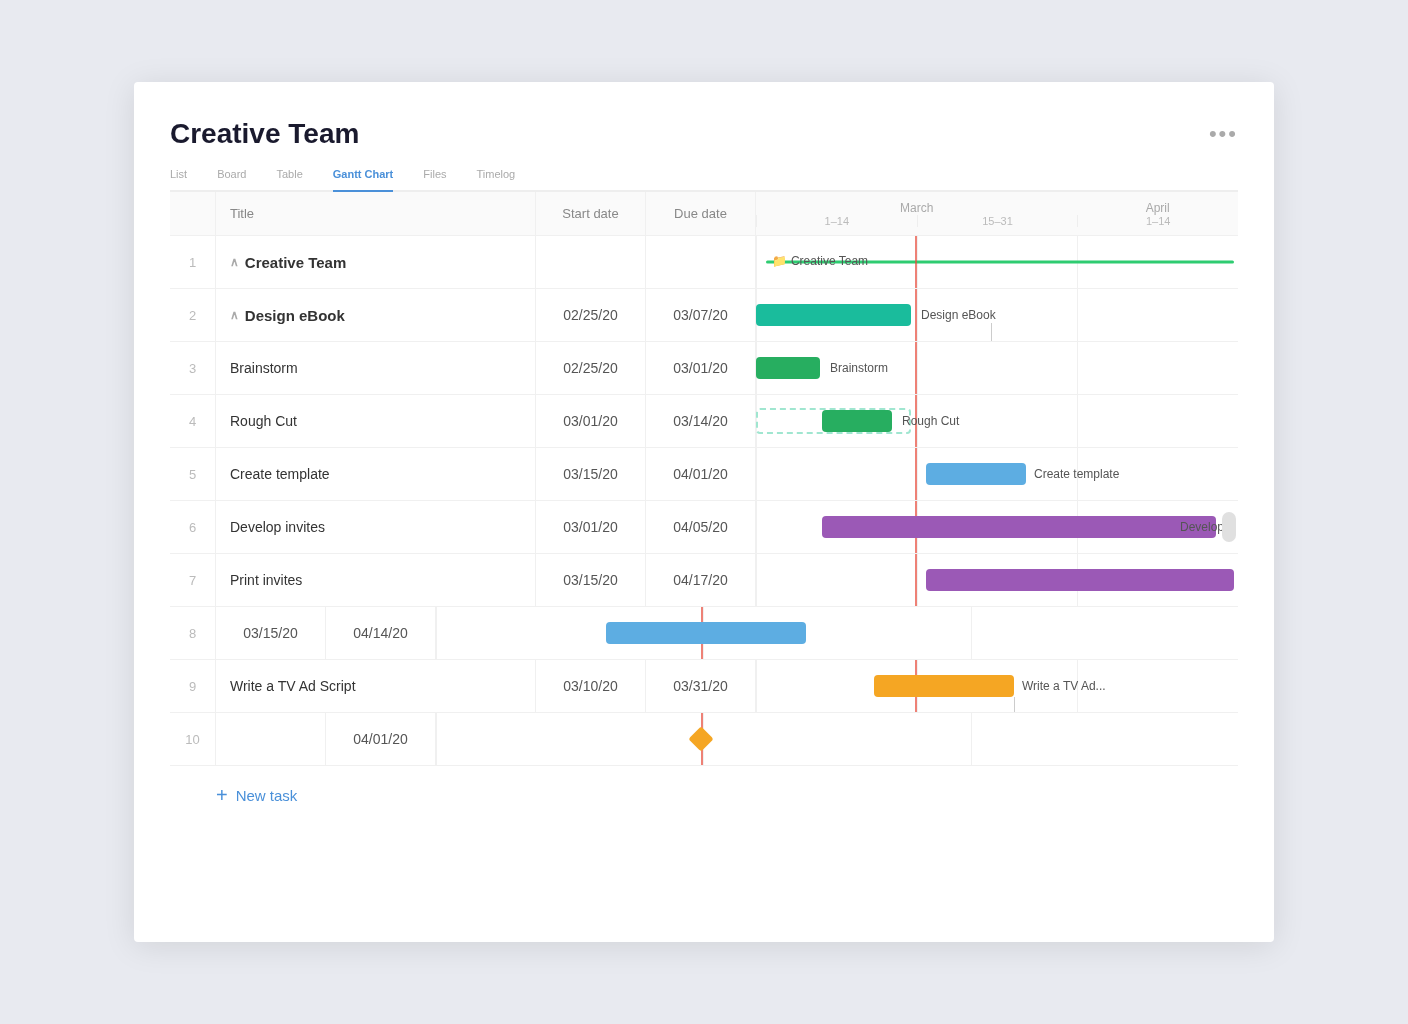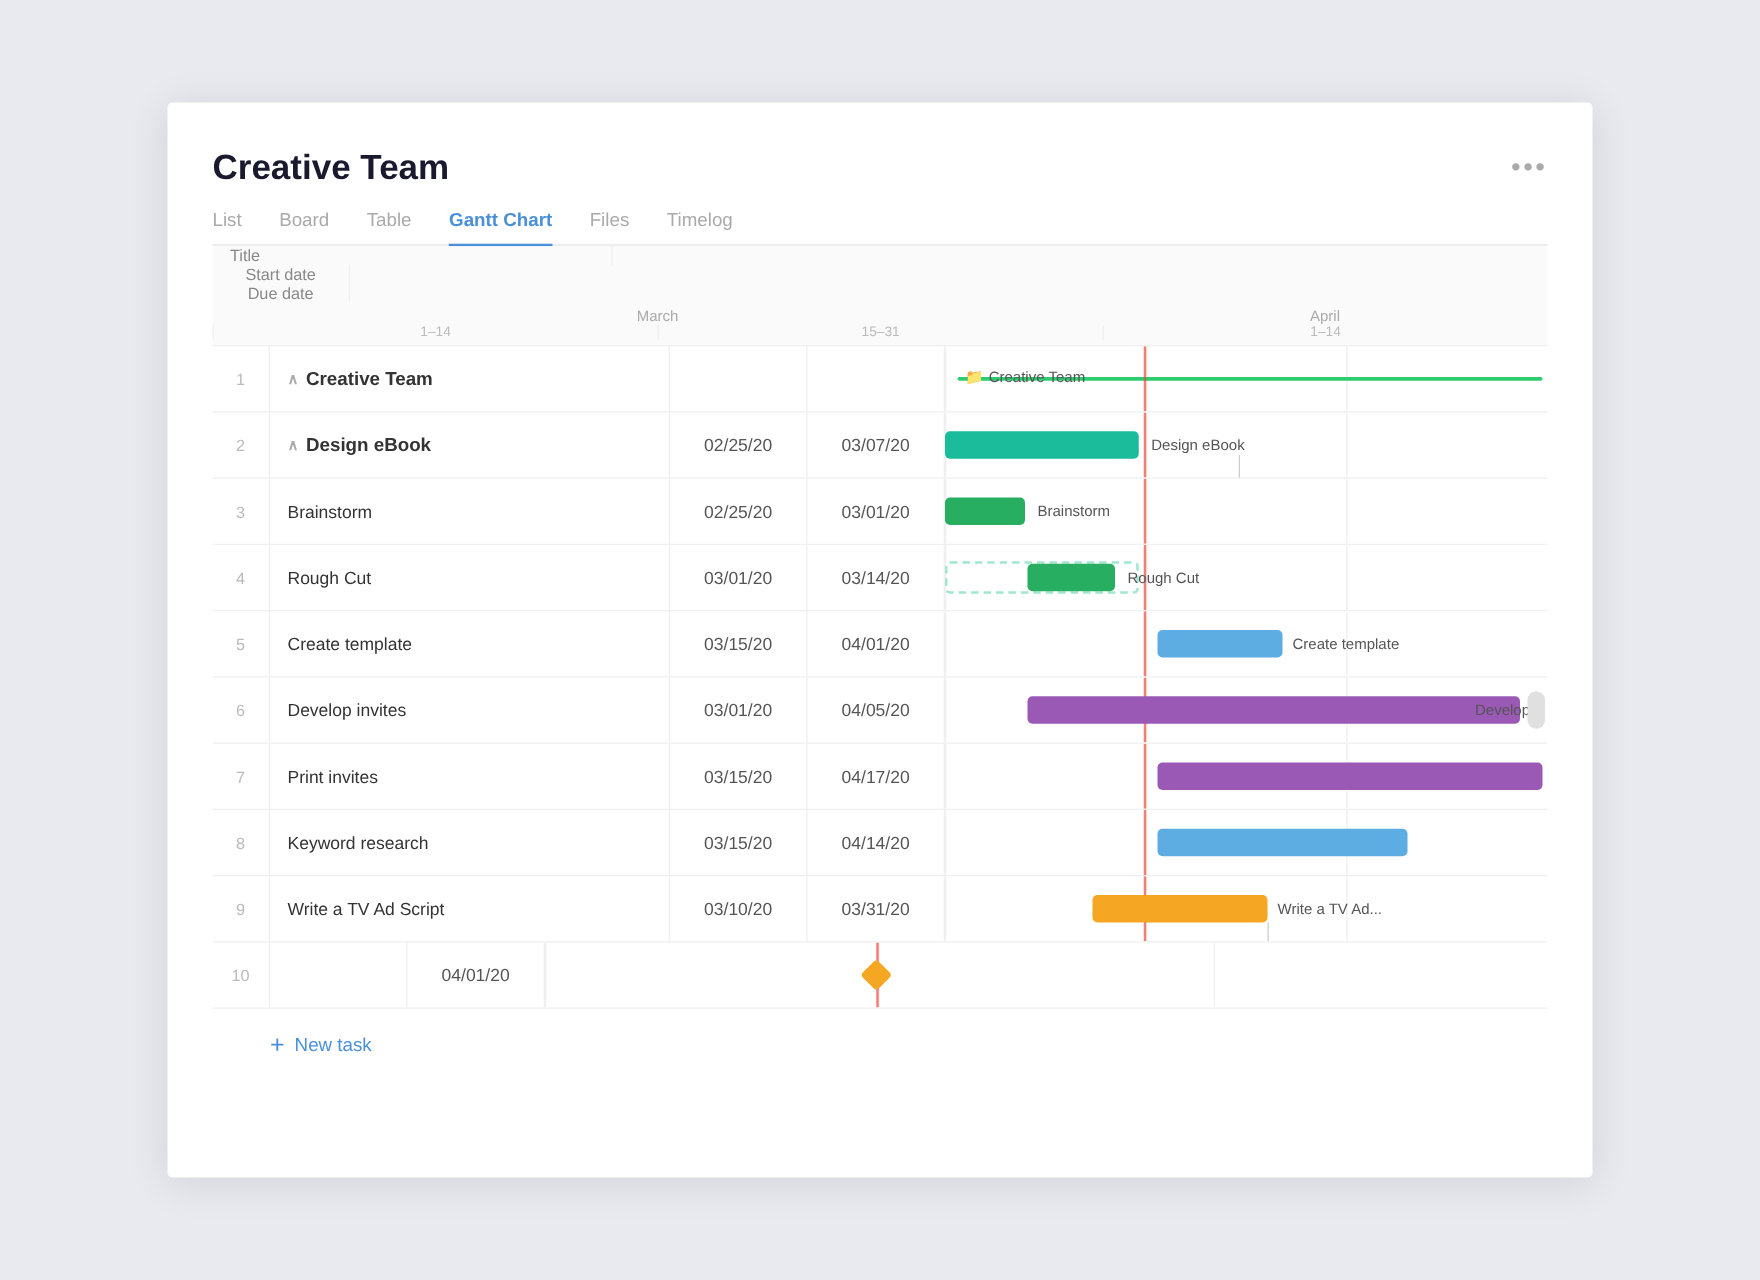--- a/index.html
+++ b/index.html
@@ -40,21 +40,21 @@
       letter-spacing: 2px;
     }
     .tabs {
       display: flex;
       gap: 30px;
       margin-bottom: 0;
       border-bottom: 2px solid #eee;
       padding-bottom: 0;
     }
     .tab {
-      font-size: 15px;
+      font-size: 11px;
       color: #aaa;
       cursor: pointer;
       padding-bottom: 10px;
       border-bottom: 2px solid transparent;
       margin-bottom: -2px;
       transition: color 0.2s;
     }
     .tab.active {
       color: #4a90d9;
       border-bottom: 2.5px solid #4a90d9;
@@ -67,21 +67,20 @@
     }
     .grid-row {
       display: flex;
       align-items: stretch;
       border-bottom: 1px solid #f0f0f0;
       min-height: 52px;
     }
     .grid-row.header-row {
       background: #fafafa;
       min-height: 44px;
-      flex-direction: column;
     }
     .col-num {
       width: 46px;
       min-width: 46px;
       display: flex;
       align-items: center;
       justify-content: center;
       color: #bbb;
       font-size: 13px;
       border-right: 1px solid #f0f0f0;
@@ -397,21 +396,20 @@
           <div class="gantt-col"></div>
         </div>
         <div class="red-line" style="left:33%;"></div>
 
         <div style="position:absolute;left:170px;right:4px;height:22px;background:#9b59b6;border-radius:4px;top:50%;transform:translateY(-50%);"></div>
       </div>
     </div>
 
     <div class="grid-row">
       <div class="col-num">8</div>
-      <div class="col-title">Keyword research</div>
       <div class="col-start">03/15/20</div>
       <div class="col-due">04/14/20</div>
       <div class="col-gantt" style="position:relative;min-height:52px;">
         <div class="gantt-bg">
           <div class="gantt-col"></div>
           <div class="gantt-col"></div>
           <div class="gantt-col"></div>
         </div>
         <div class="red-line" style="left:33%;"></div>
 

